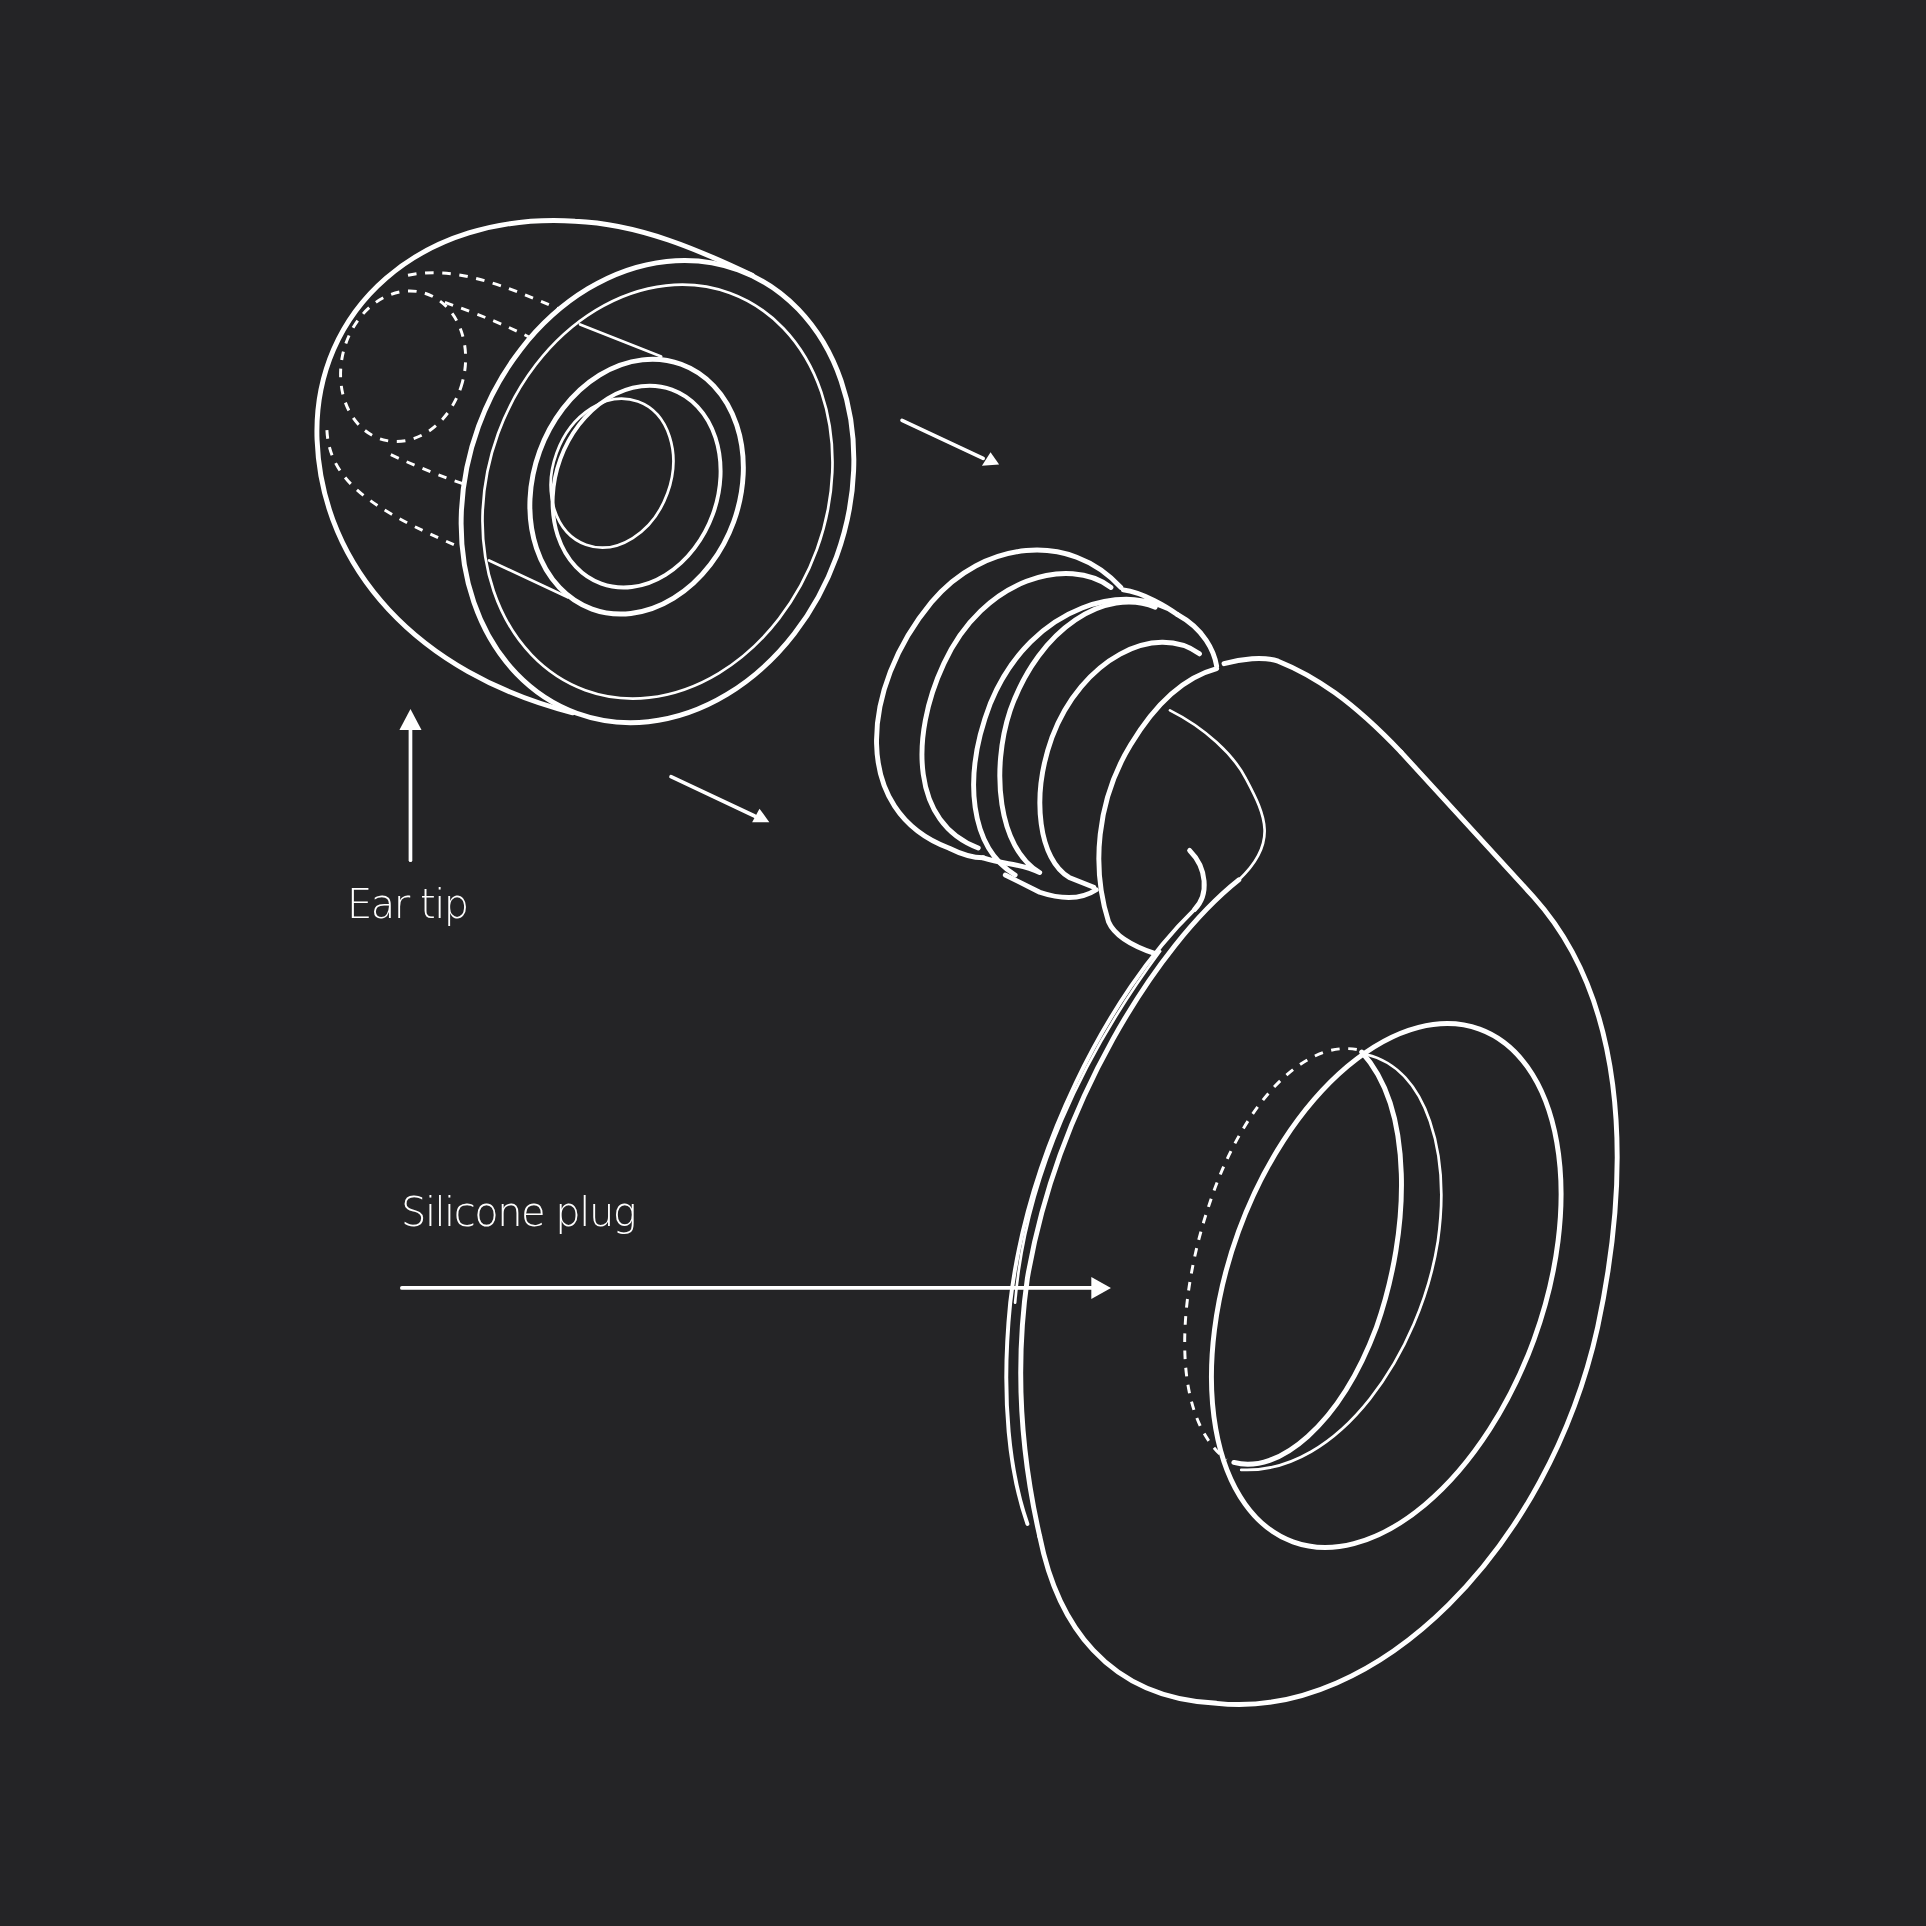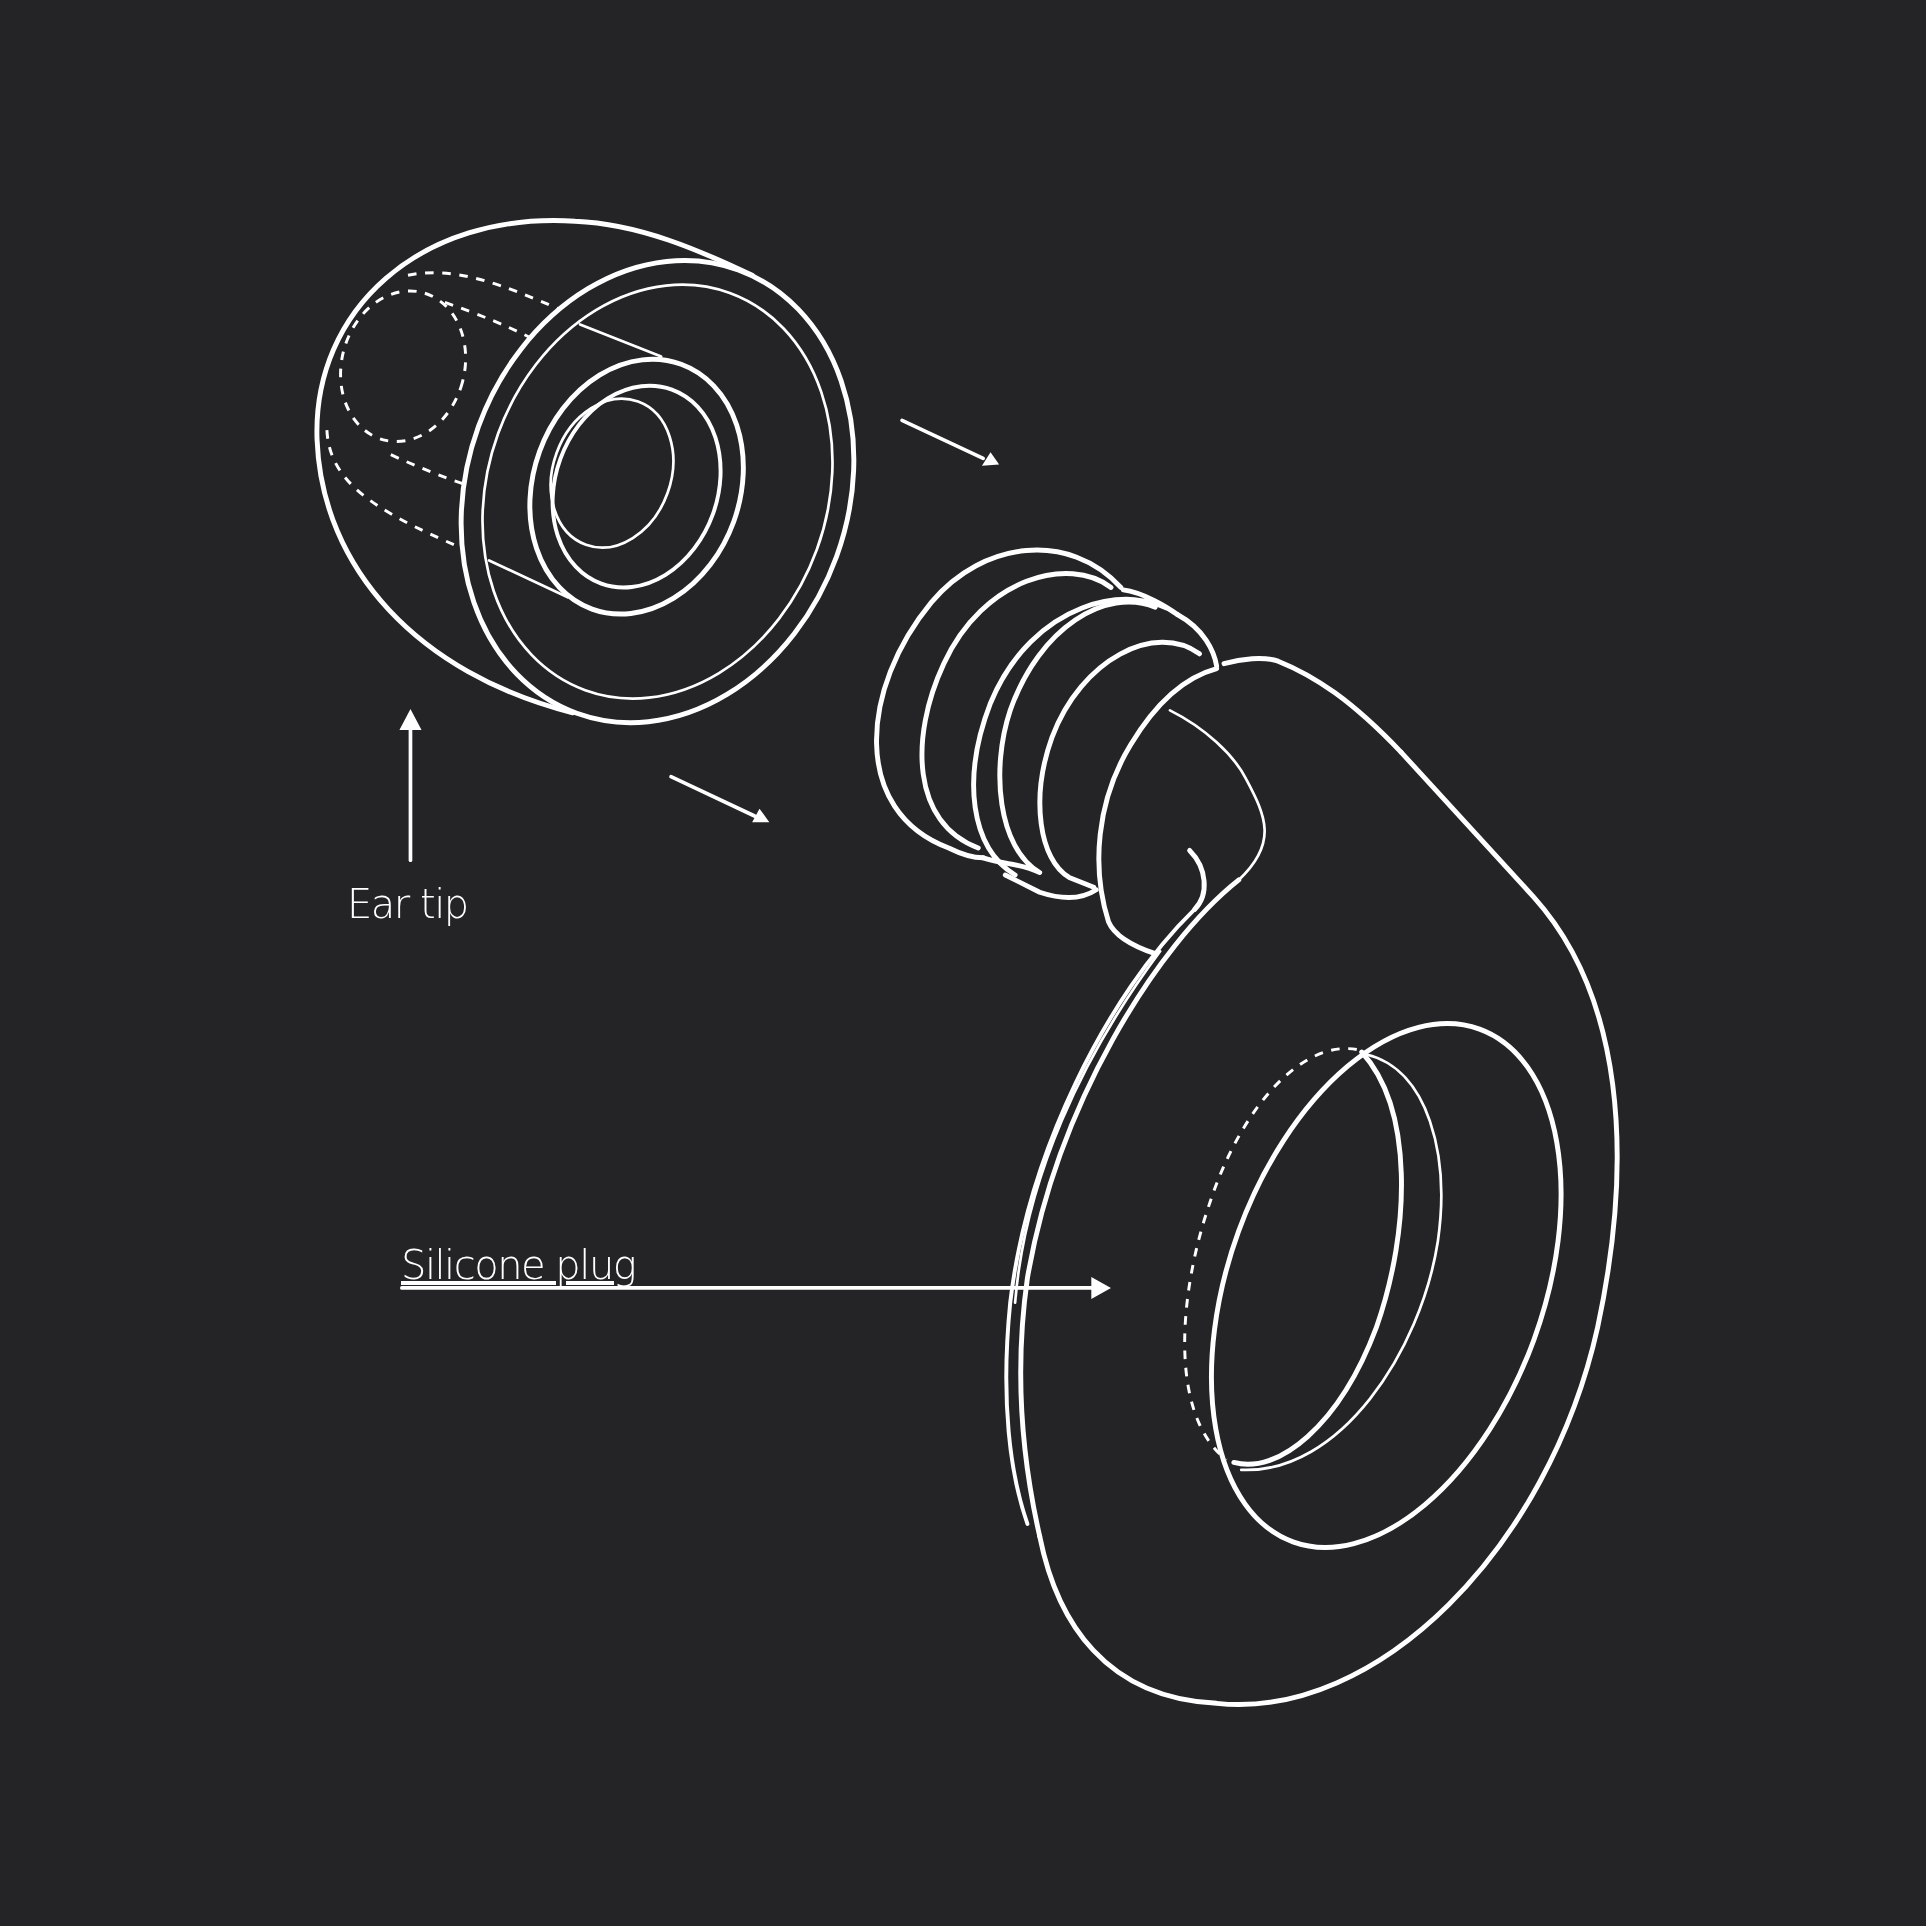--- a/index.html
+++ b/index.html
@@ -26,21 +26,21 @@
       position: absolute;
       color: #ffffff;
       font-family: "DejaVu Sans", sans-serif;
       font-weight: 300;
       font-size: 40px;
       letter-spacing: -1.5px;
       white-space: nowrap;
       line-height: 1;
     }
     .label-ear-tip { left: 347px; top: 884px; }
-    .label-silicone { left: 401px; top: 1245px; text-decoration: underline; }
+    .label-silicone { left: 401px; top: 1192px; }
   </style>
 </head>
 <body>
 
 <div class="canvas">
   <svg class="drawing" viewBox="0 0 1568 1568" xmlns="http://www.w3.org/2000/svg">
 
     <g>
 
       <path class="stroke-thick" d="M 466 580

